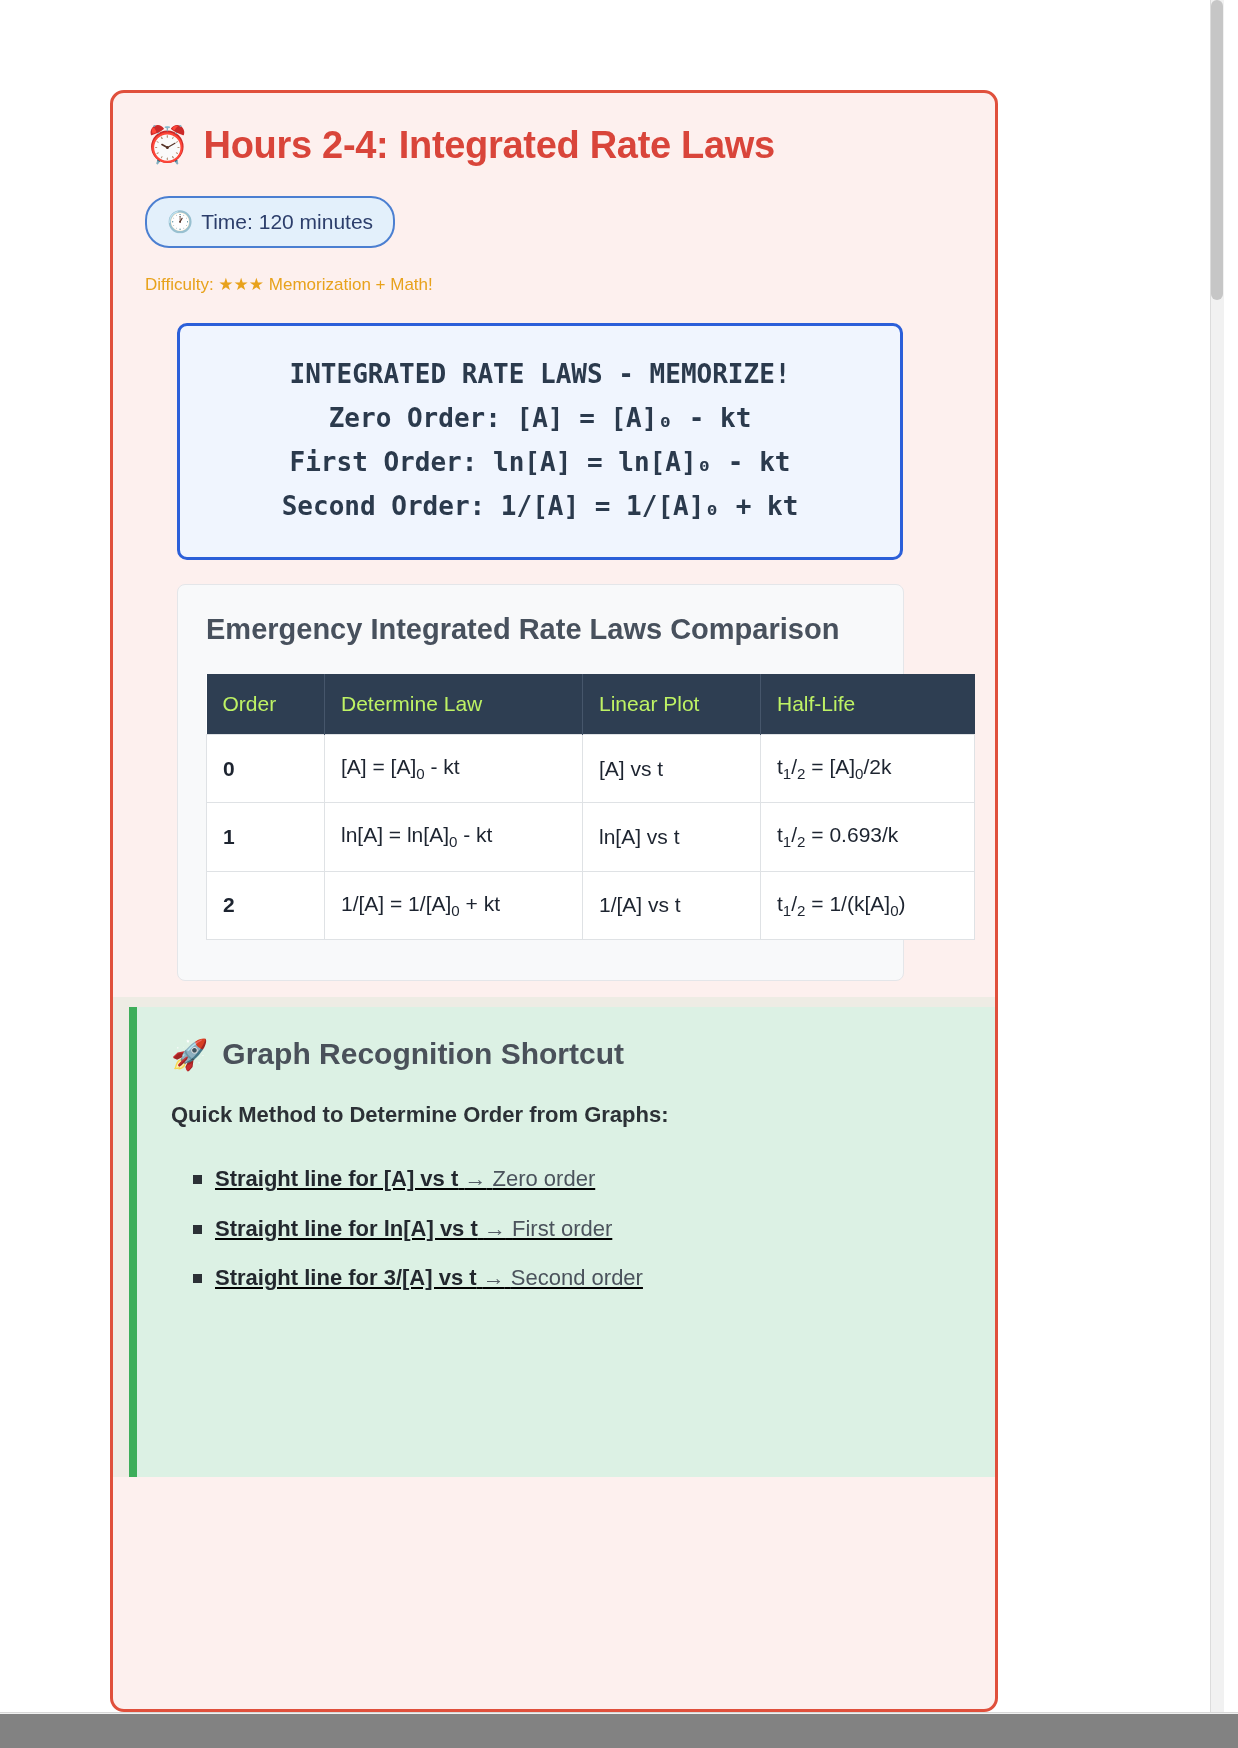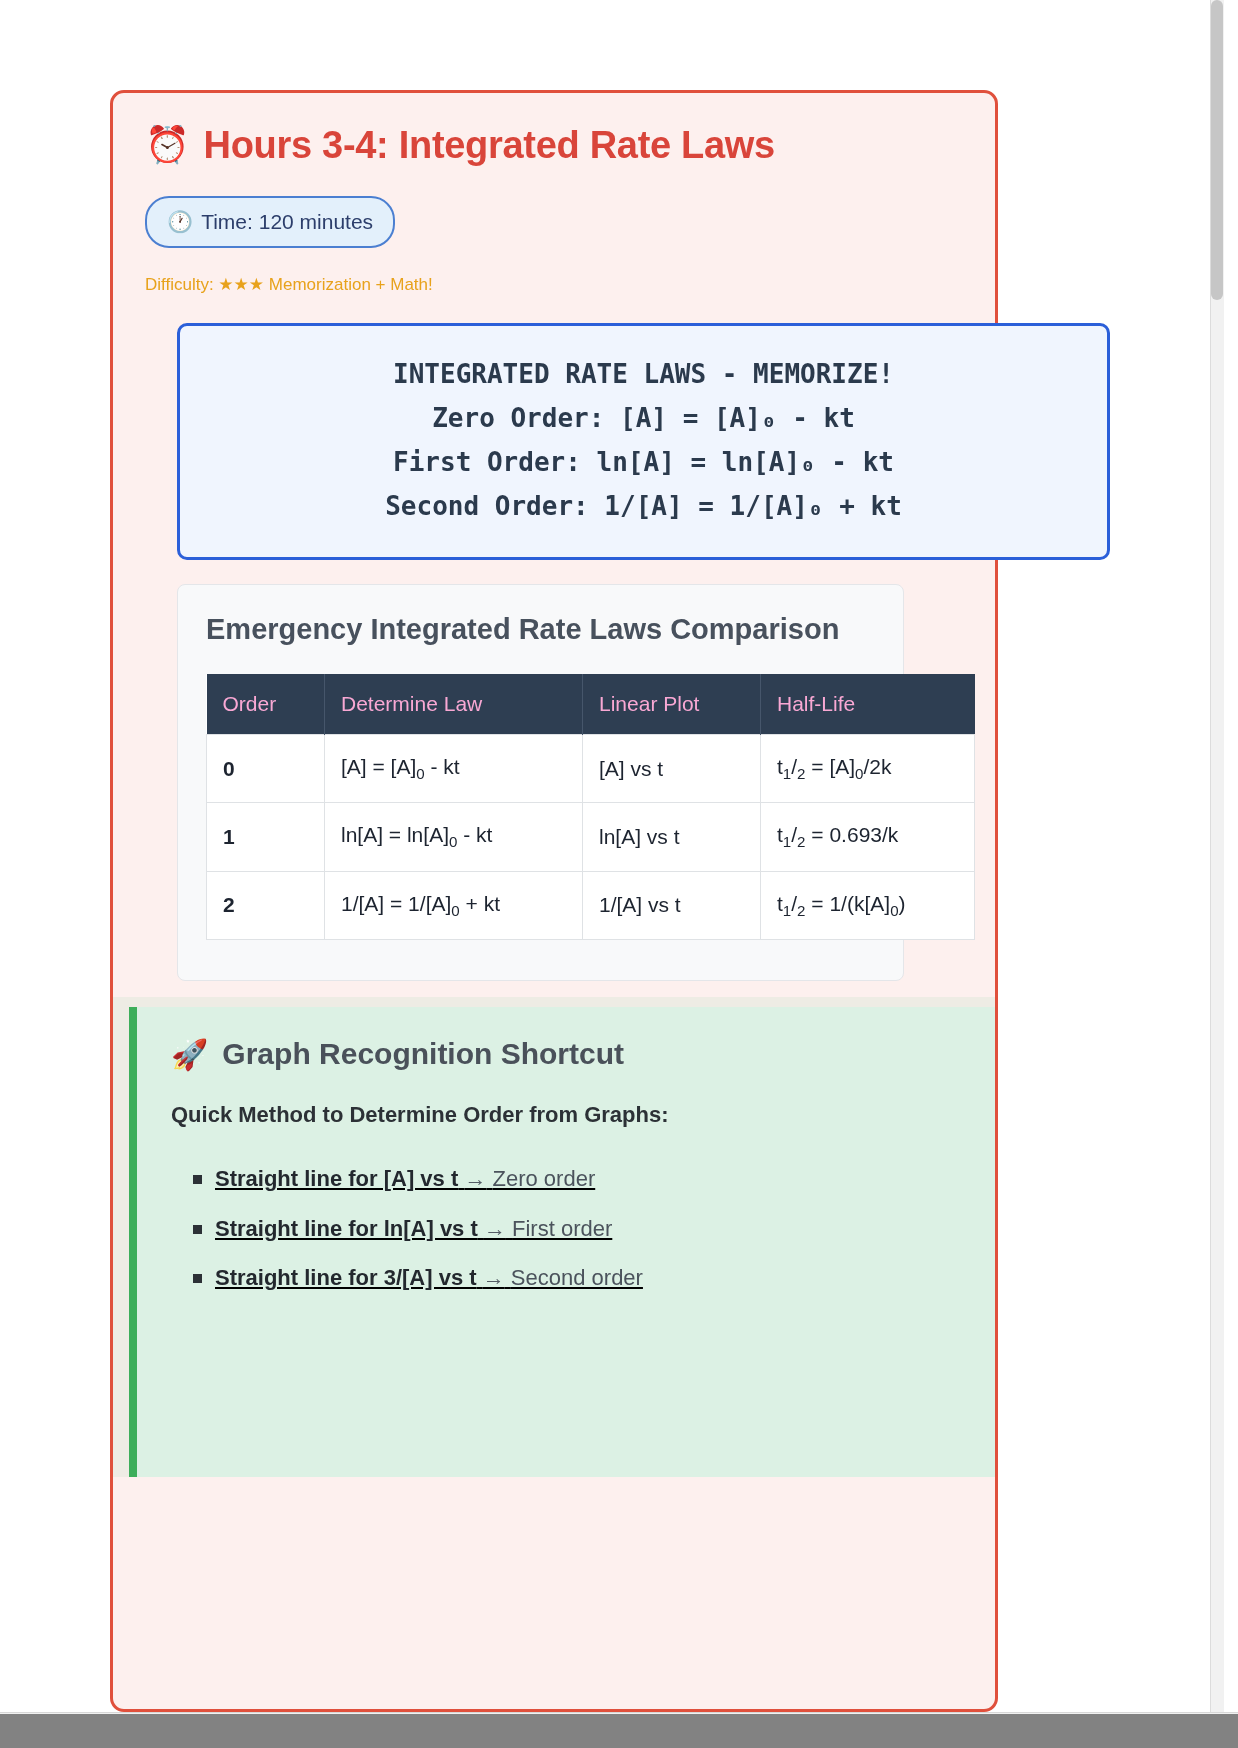--- a/index.html
+++ b/index.html
@@ -108,21 +108,21 @@
     font-size: 17px;
     color: #e8a21c;
     white-space: nowrap;
   }
 
   
   .formula-box {
     margin-top: 28px;
     margin-left: 32px;
     margin-right: 0px;
-    width: 933px;
+    width: 726px;
     background: #f0f5fe;
     border: 3px solid #2b5fd9;
     border-radius: 10px;
     padding: 26px 10px 28px 10px;
     text-align: center;
     font-family: "DejaVu Sans Mono", monospace;
     font-weight: bold;
     font-size: 26px;
     line-height: 1.70;
     color: #2b3a4d;
@@ -151,21 +151,21 @@
   table.cmp {
     border-collapse: collapse;
     width: 768px;
     background: #ffffff;
     font-size: 20px;
     color: #1d2430;
     table-layout: fixed;
   }
   table.cmp th {
     background: #2e3e52;
-    color: #f9a8d4;
+    color: #bef264;
     font-weight: normal;
     text-align: left;
     padding: 18px 16px;
     border-right: 1px solid #46566b;
     font-size: 21px;
   }
   table.cmp th:last-child { border-right: none; }
   table.cmp td {
     padding: 20px 16px;
     border: 1px solid #dfe2e5;
@@ -238,21 +238,21 @@
 </style>
 </head>
 <body>
 
 <div id="viewport">
 
   <div class="hour-card">
 
     <h1 class="hour-title">
       <span class="emoji">⏰</span>
-      <span>Hours 3-4: Integrated Rate Laws</span>
+      <span>Hours 2-4: Integrated Rate Laws</span>
     </h1>
 
     <div class="time-badge">
       <span class="emoji">🕐</span>
       <span>Time: 120 minutes</span>
     </div>
 
     <div class="difficulty-line">Difficulty: ★★★ Memorization + Math!</div>
 
     <div class="formula-box">INTEGRATED RATE LAWS - MEMORIZE!

